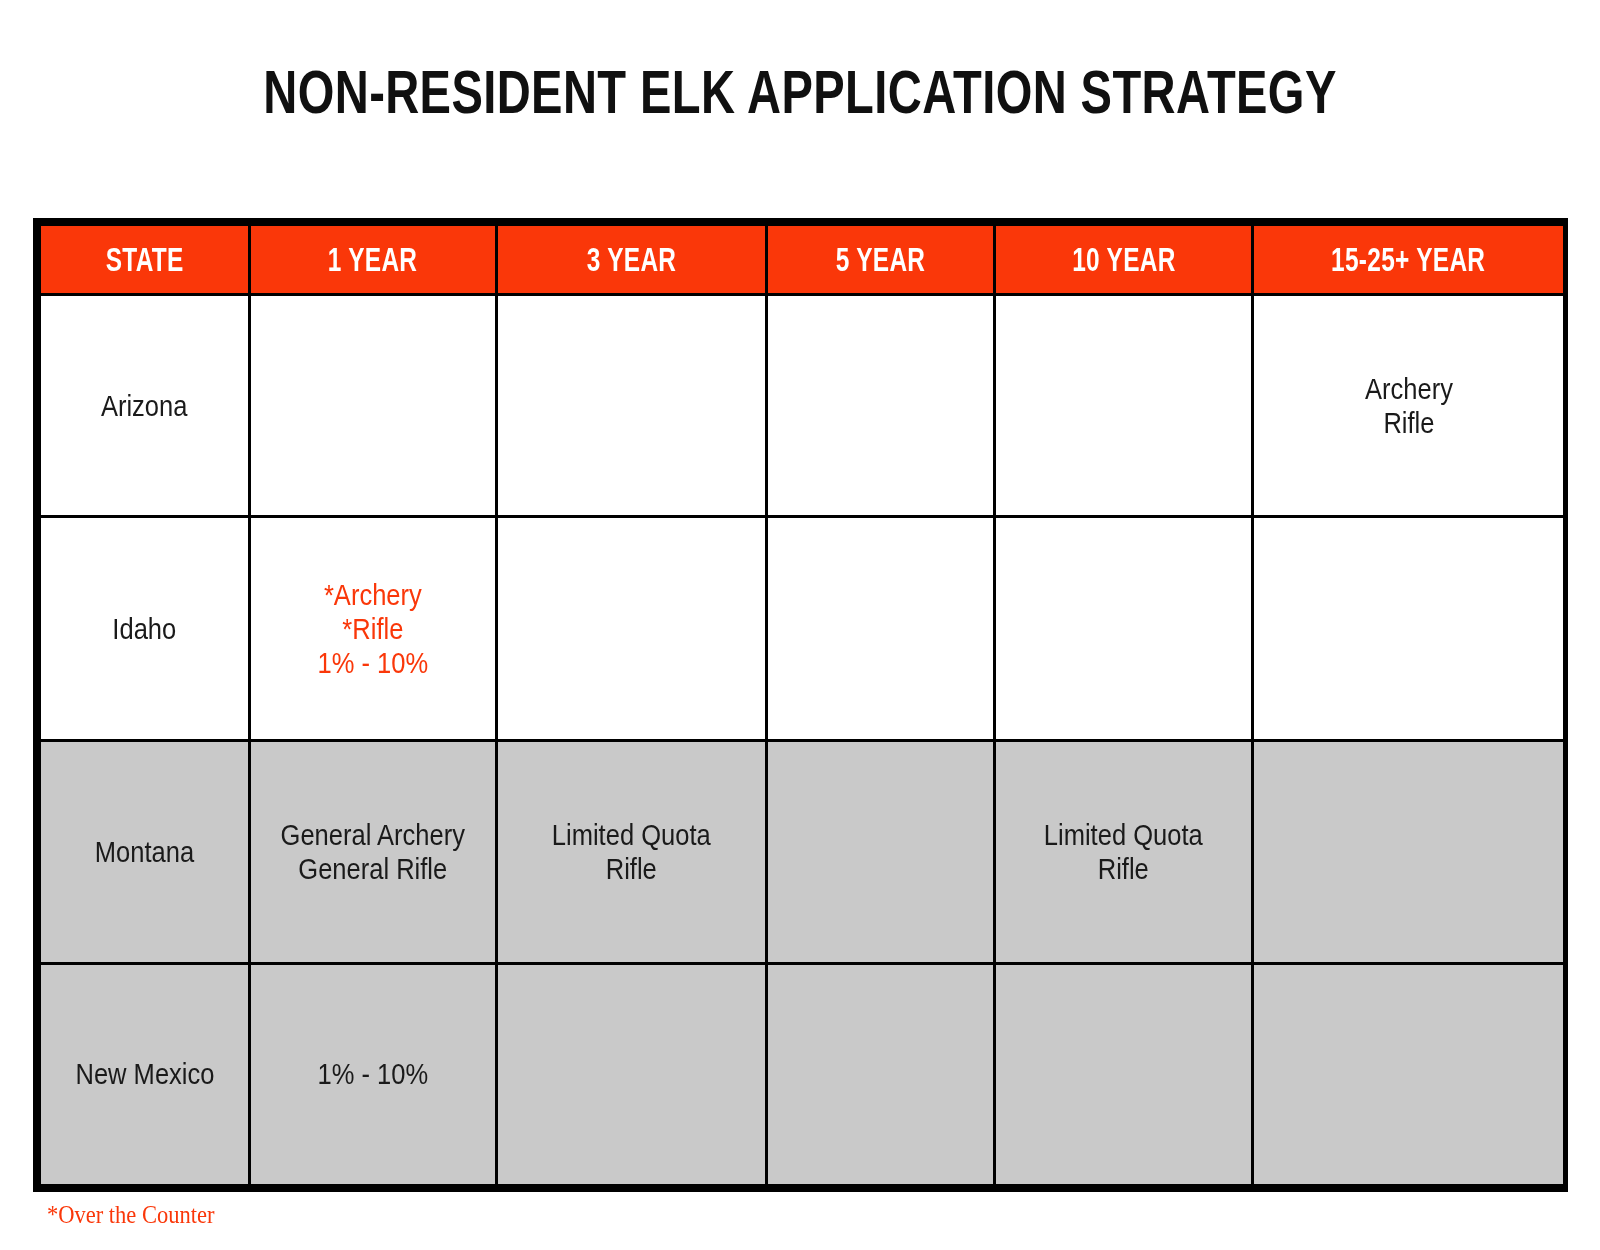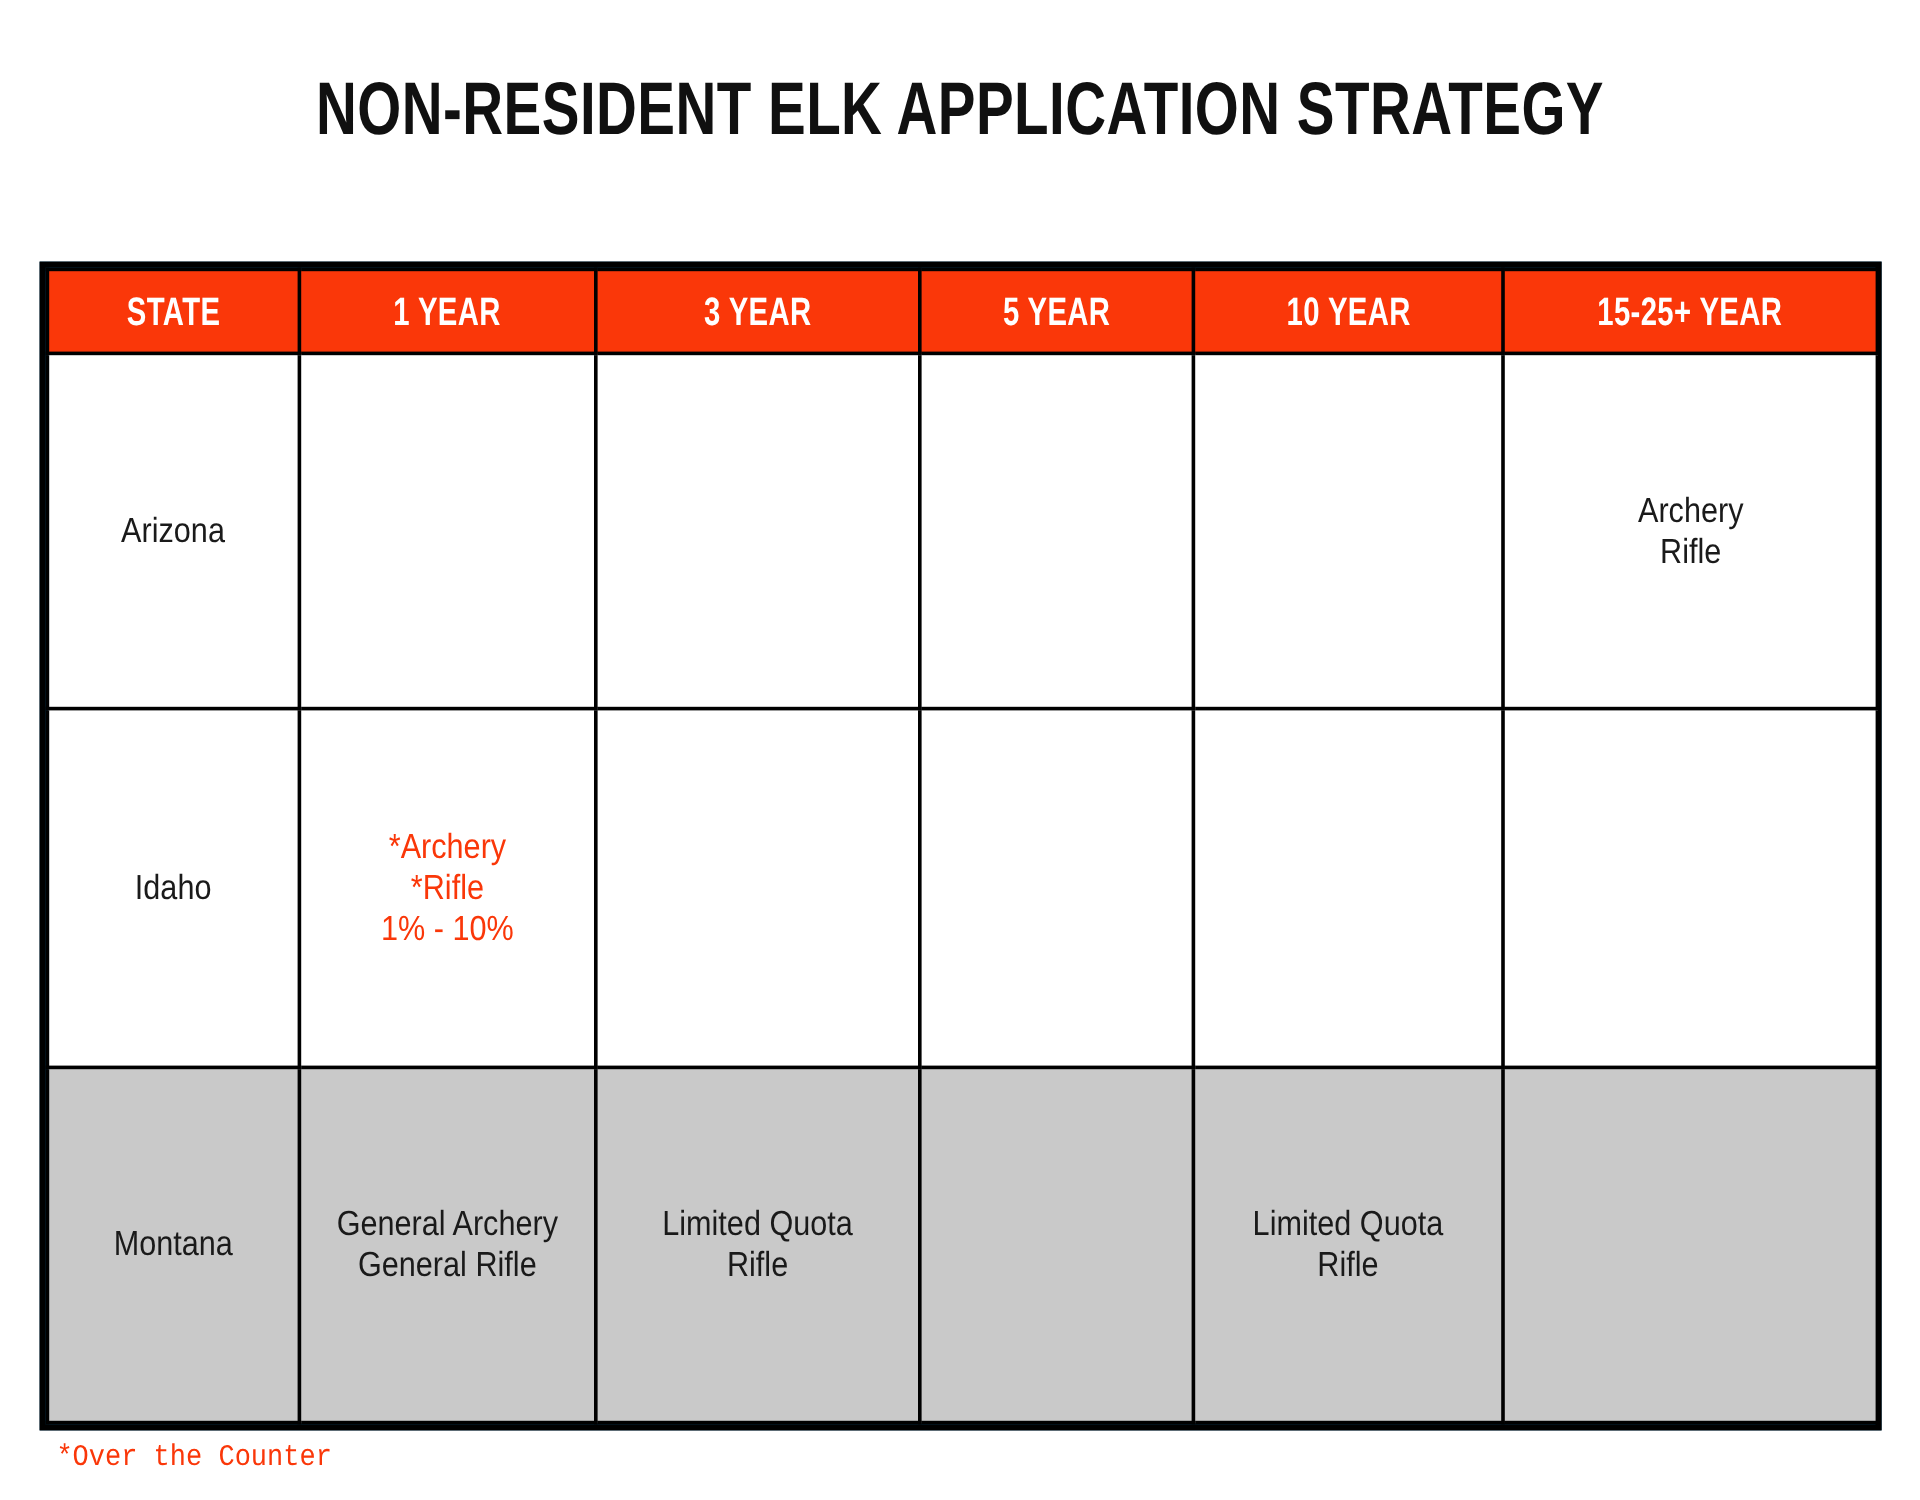--- a/index.html
+++ b/index.html
@@ -35,21 +35,21 @@
   }
 
   
   .table-wrap {
     position: absolute;
     left: 33px;
     top: 218px;
     width: 1535px;
     height: 974px;
     border: 5px solid #000000;
-    background: #0c4a6e;
+    background: #7dd3fc;
   }
 
   table.strategy-table {
     width: 100%;
     height: 100%;
     border-collapse: collapse;
     table-layout: fixed;
   }
 
   table.strategy-table col.c-state   { width: 210px; }
@@ -106,21 +106,21 @@
   }
   tbody td.state-cell .cell-txt { white-space: nowrap; }
   tbody td.otc .cell-txt { color: #fa3709; }
 
   
   .footnote {
     position: absolute;
     left: 47px;
     top: 1200px;
     color: #fa3709;
-    font-family: Liberation Mono, monospace;
+    font-family: Liberation Serif, serif;
     font-size: 25px;
     line-height: 30px;
     white-space: nowrap;
   }
   .footnote .fn-txt {
     display: inline-block;
     transform: scaleX(0.9);
     transform-origin: left center;
   }
 </style>
@@ -173,19 +173,27 @@
           <td class="state-cell"><span class="cell-txt">Montana</span></td>
           <td><span class="cell-txt">General Archery
 General Rifle</span></td>
           <td><span class="cell-txt">Limited Quota
 Rifle</span></td>
           <td><span class="cell-txt"></span></td>
           <td><span class="cell-txt">Limited Quota
 Rifle</span></td>
           <td><span class="cell-txt"></span></td>
         </tr>
+        <tr class="row-gray">
+          <td class="state-cell"><span class="cell-txt">New Mexico</span></td>
+          <td><span class="cell-txt">1% - 10%</span></td>
+          <td><span class="cell-txt"></span></td>
+          <td><span class="cell-txt"></span></td>
+          <td><span class="cell-txt"></span></td>
+          <td><span class="cell-txt"></span></td>
+        </tr>
       </tbody>
   </table>
 </div>
 
 <div class="footnote">
   <span class="fn-txt">*Over the Counter</span>
 </div>
 
 </body></html>

